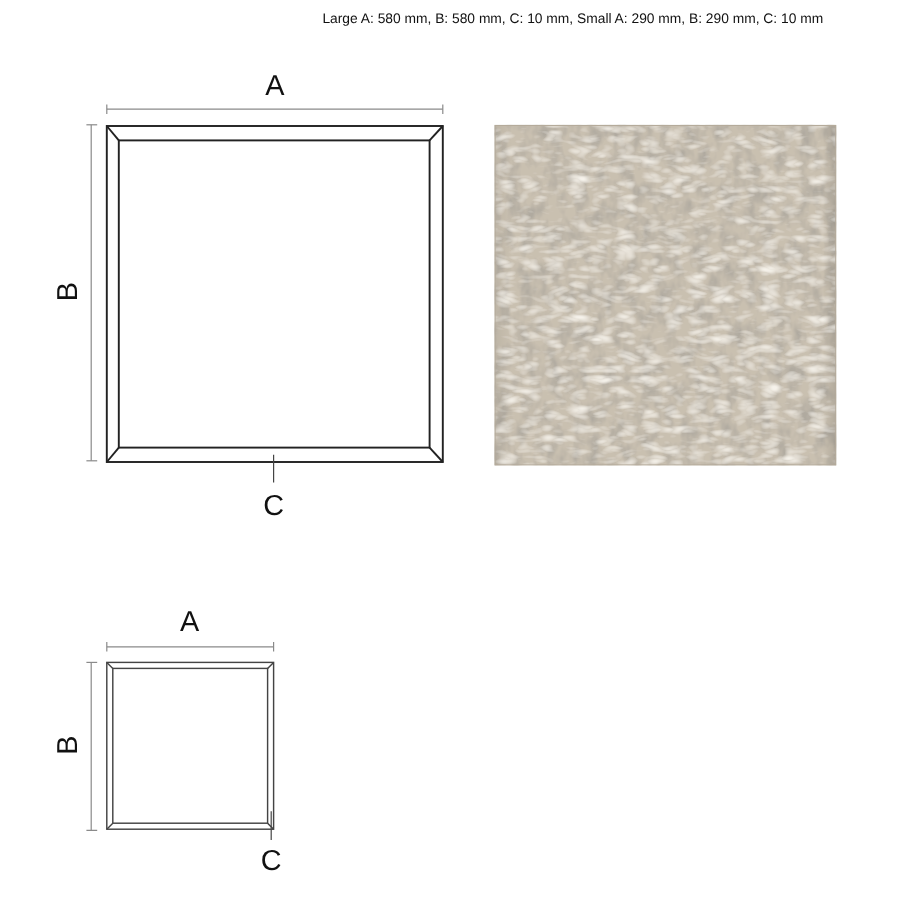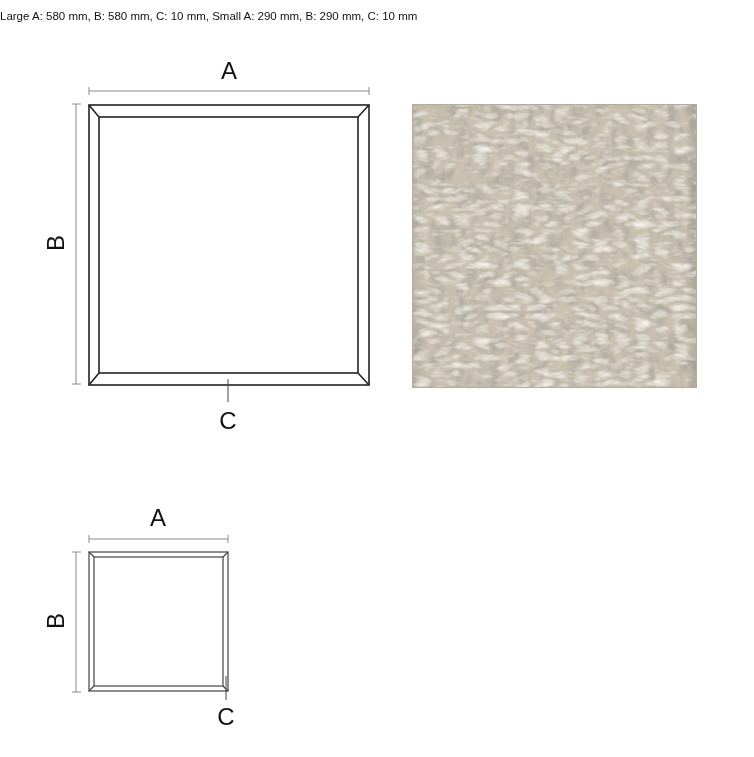--- a/index.html
+++ b/index.html
@@ -1,17 +1,17 @@
 <!DOCTYPE html>
 <html><head>
 <meta charset="utf-8">
 <style>
   html, body { margin: 0; padding: 0; background: #ffffff; }
   body { width: 754px; height: 757px; position: relative; overflow: hidden; font-family: "Liberation Sans", "DejaVu Sans", sans-serif; }
-  .caption { position: absolute; top: 10px; left: 0; width: 686px; text-align: left; font-size: 11.5px; color: #111; }
+  .caption { position: absolute; top: 10px; left: 0; width: 686px; text-align: right; font-size: 11.5px; color: #111; }
   svg.drawing { position: absolute; left: 0; top: 0; }
   .label { font-family: "Liberation Sans", "DejaVu Sans", sans-serif; fill: #111; }
   .panel { position: absolute; left: 412px; top: 104px; width: 285px; height: 284px; }
 </style>
 </head>
 <body>
 
 <div class="caption">Large A: 580 mm, B: 580 mm, C: 10 mm, Small A: 290 mm, B: 290 mm, C: 10 mm</div>
 
 <svg class="drawing" width="754" height="757" viewBox="0 0 754 757">

